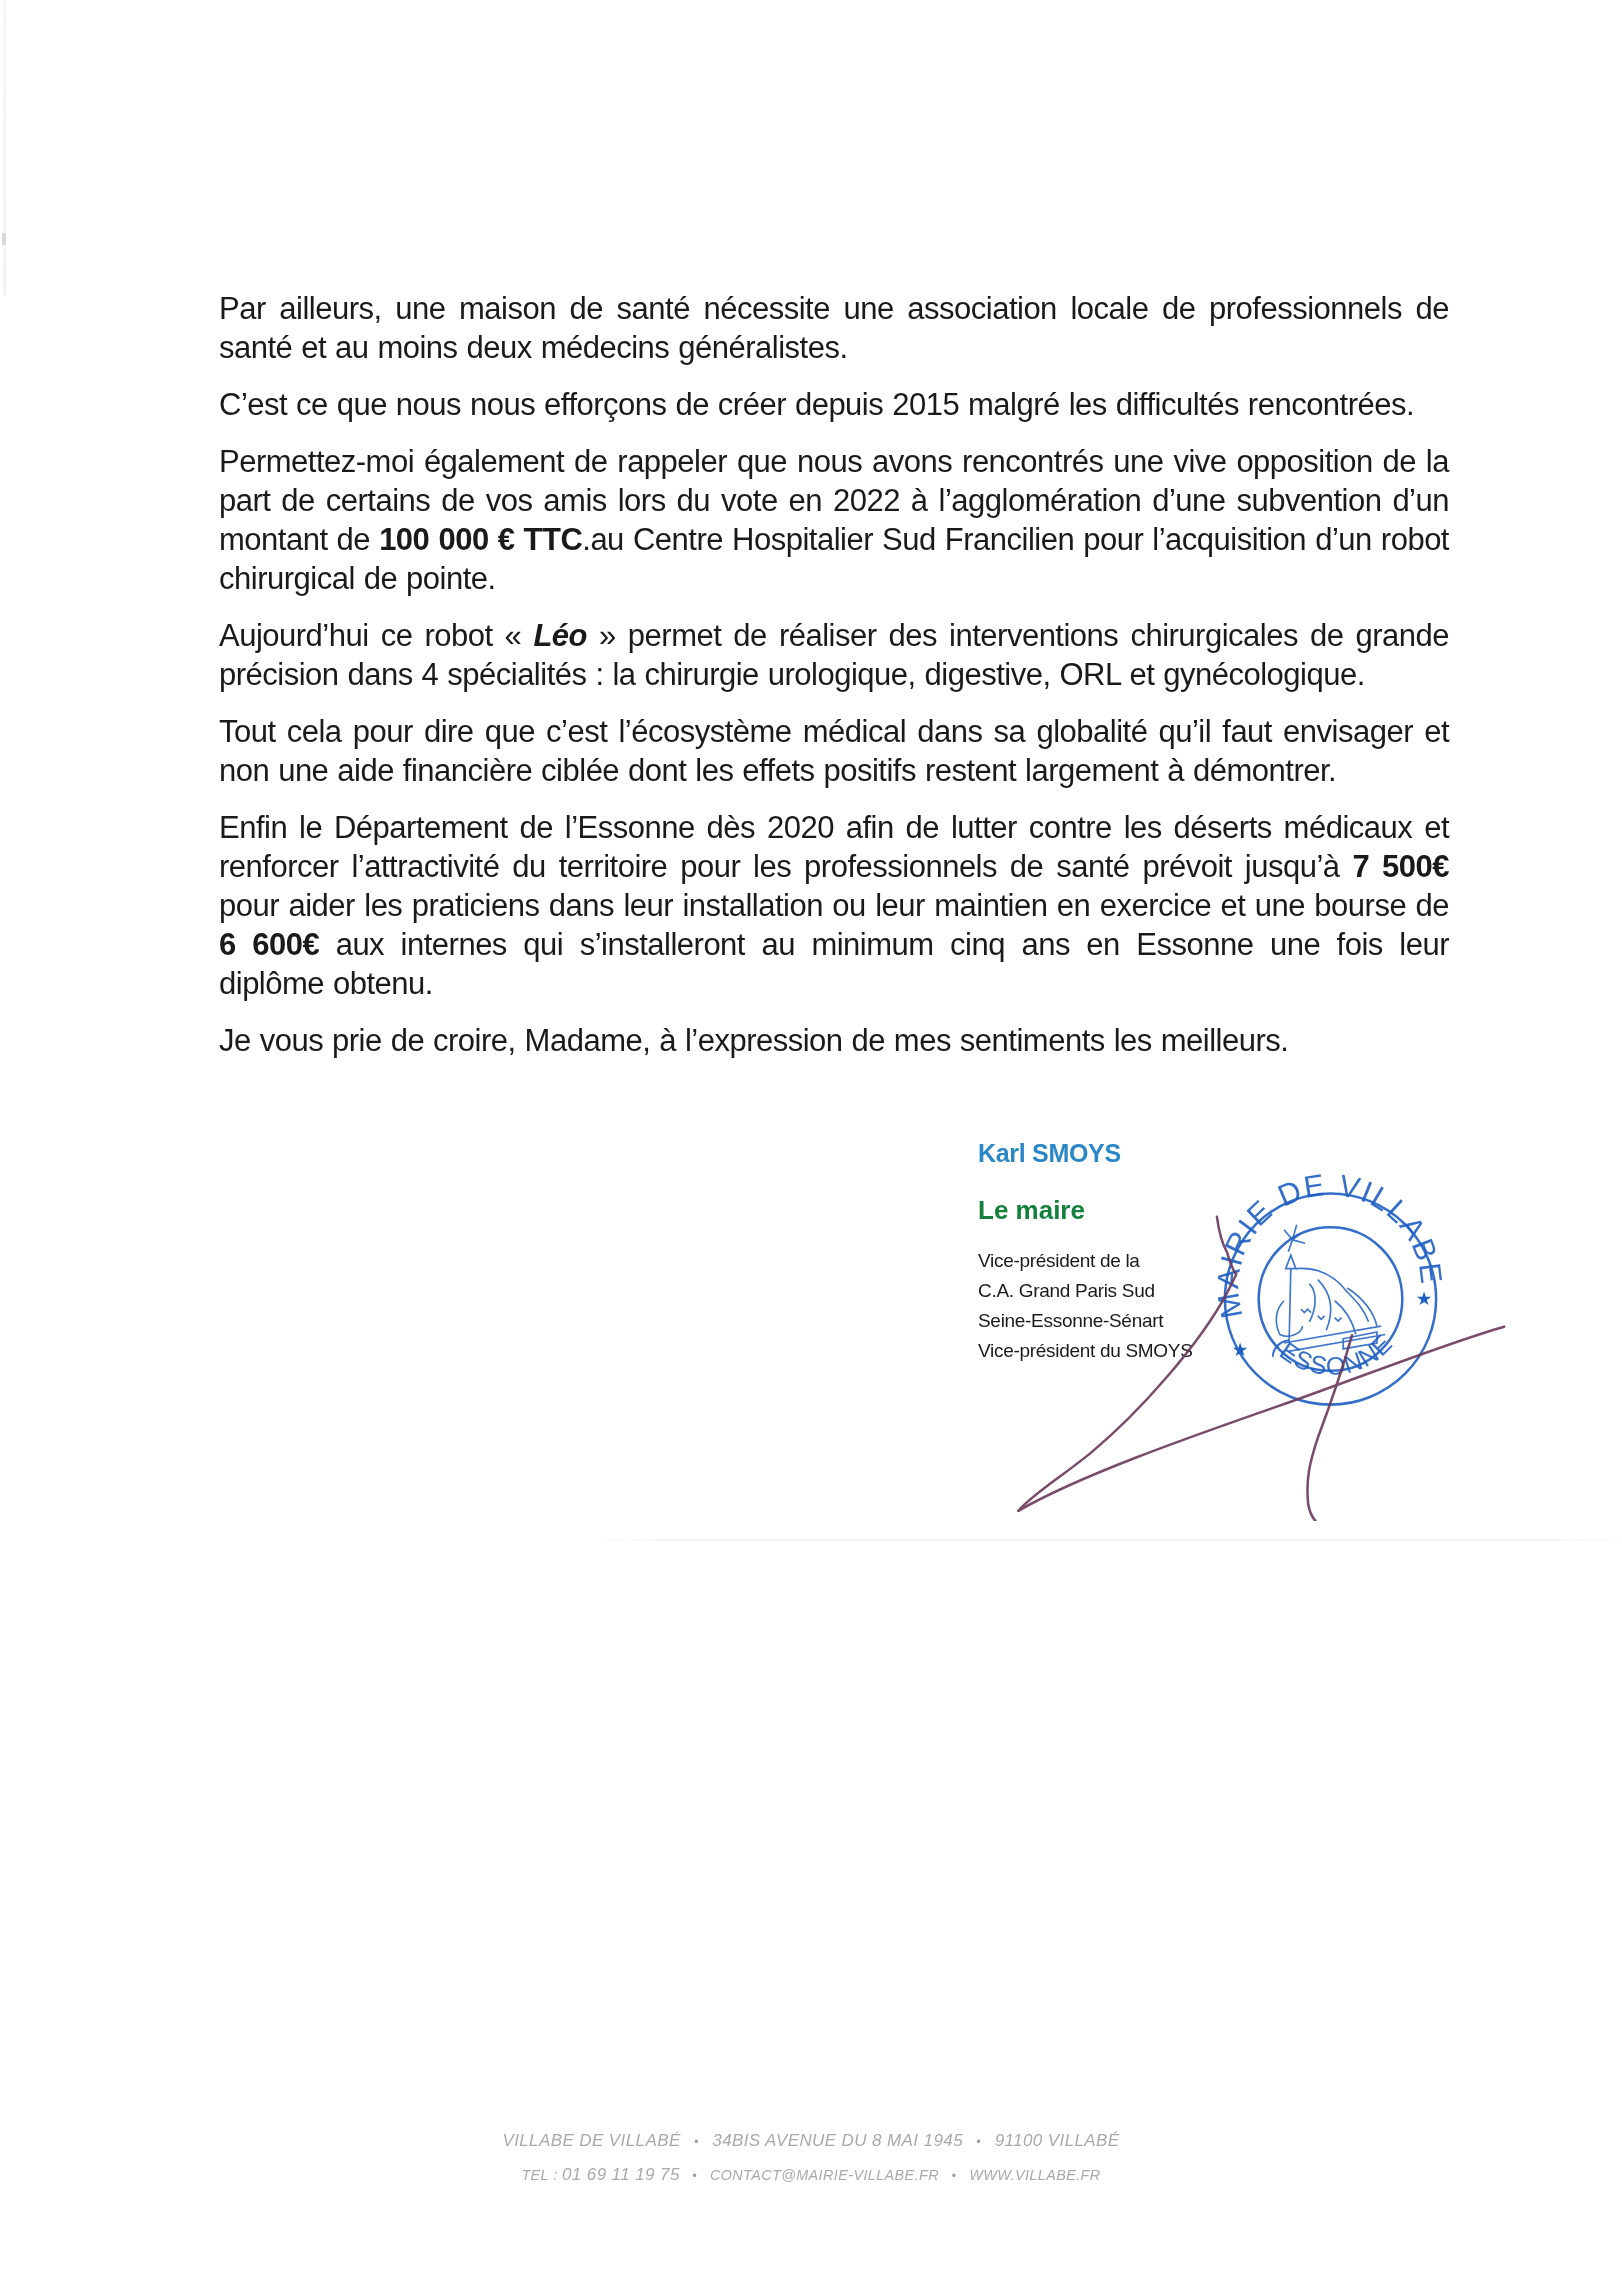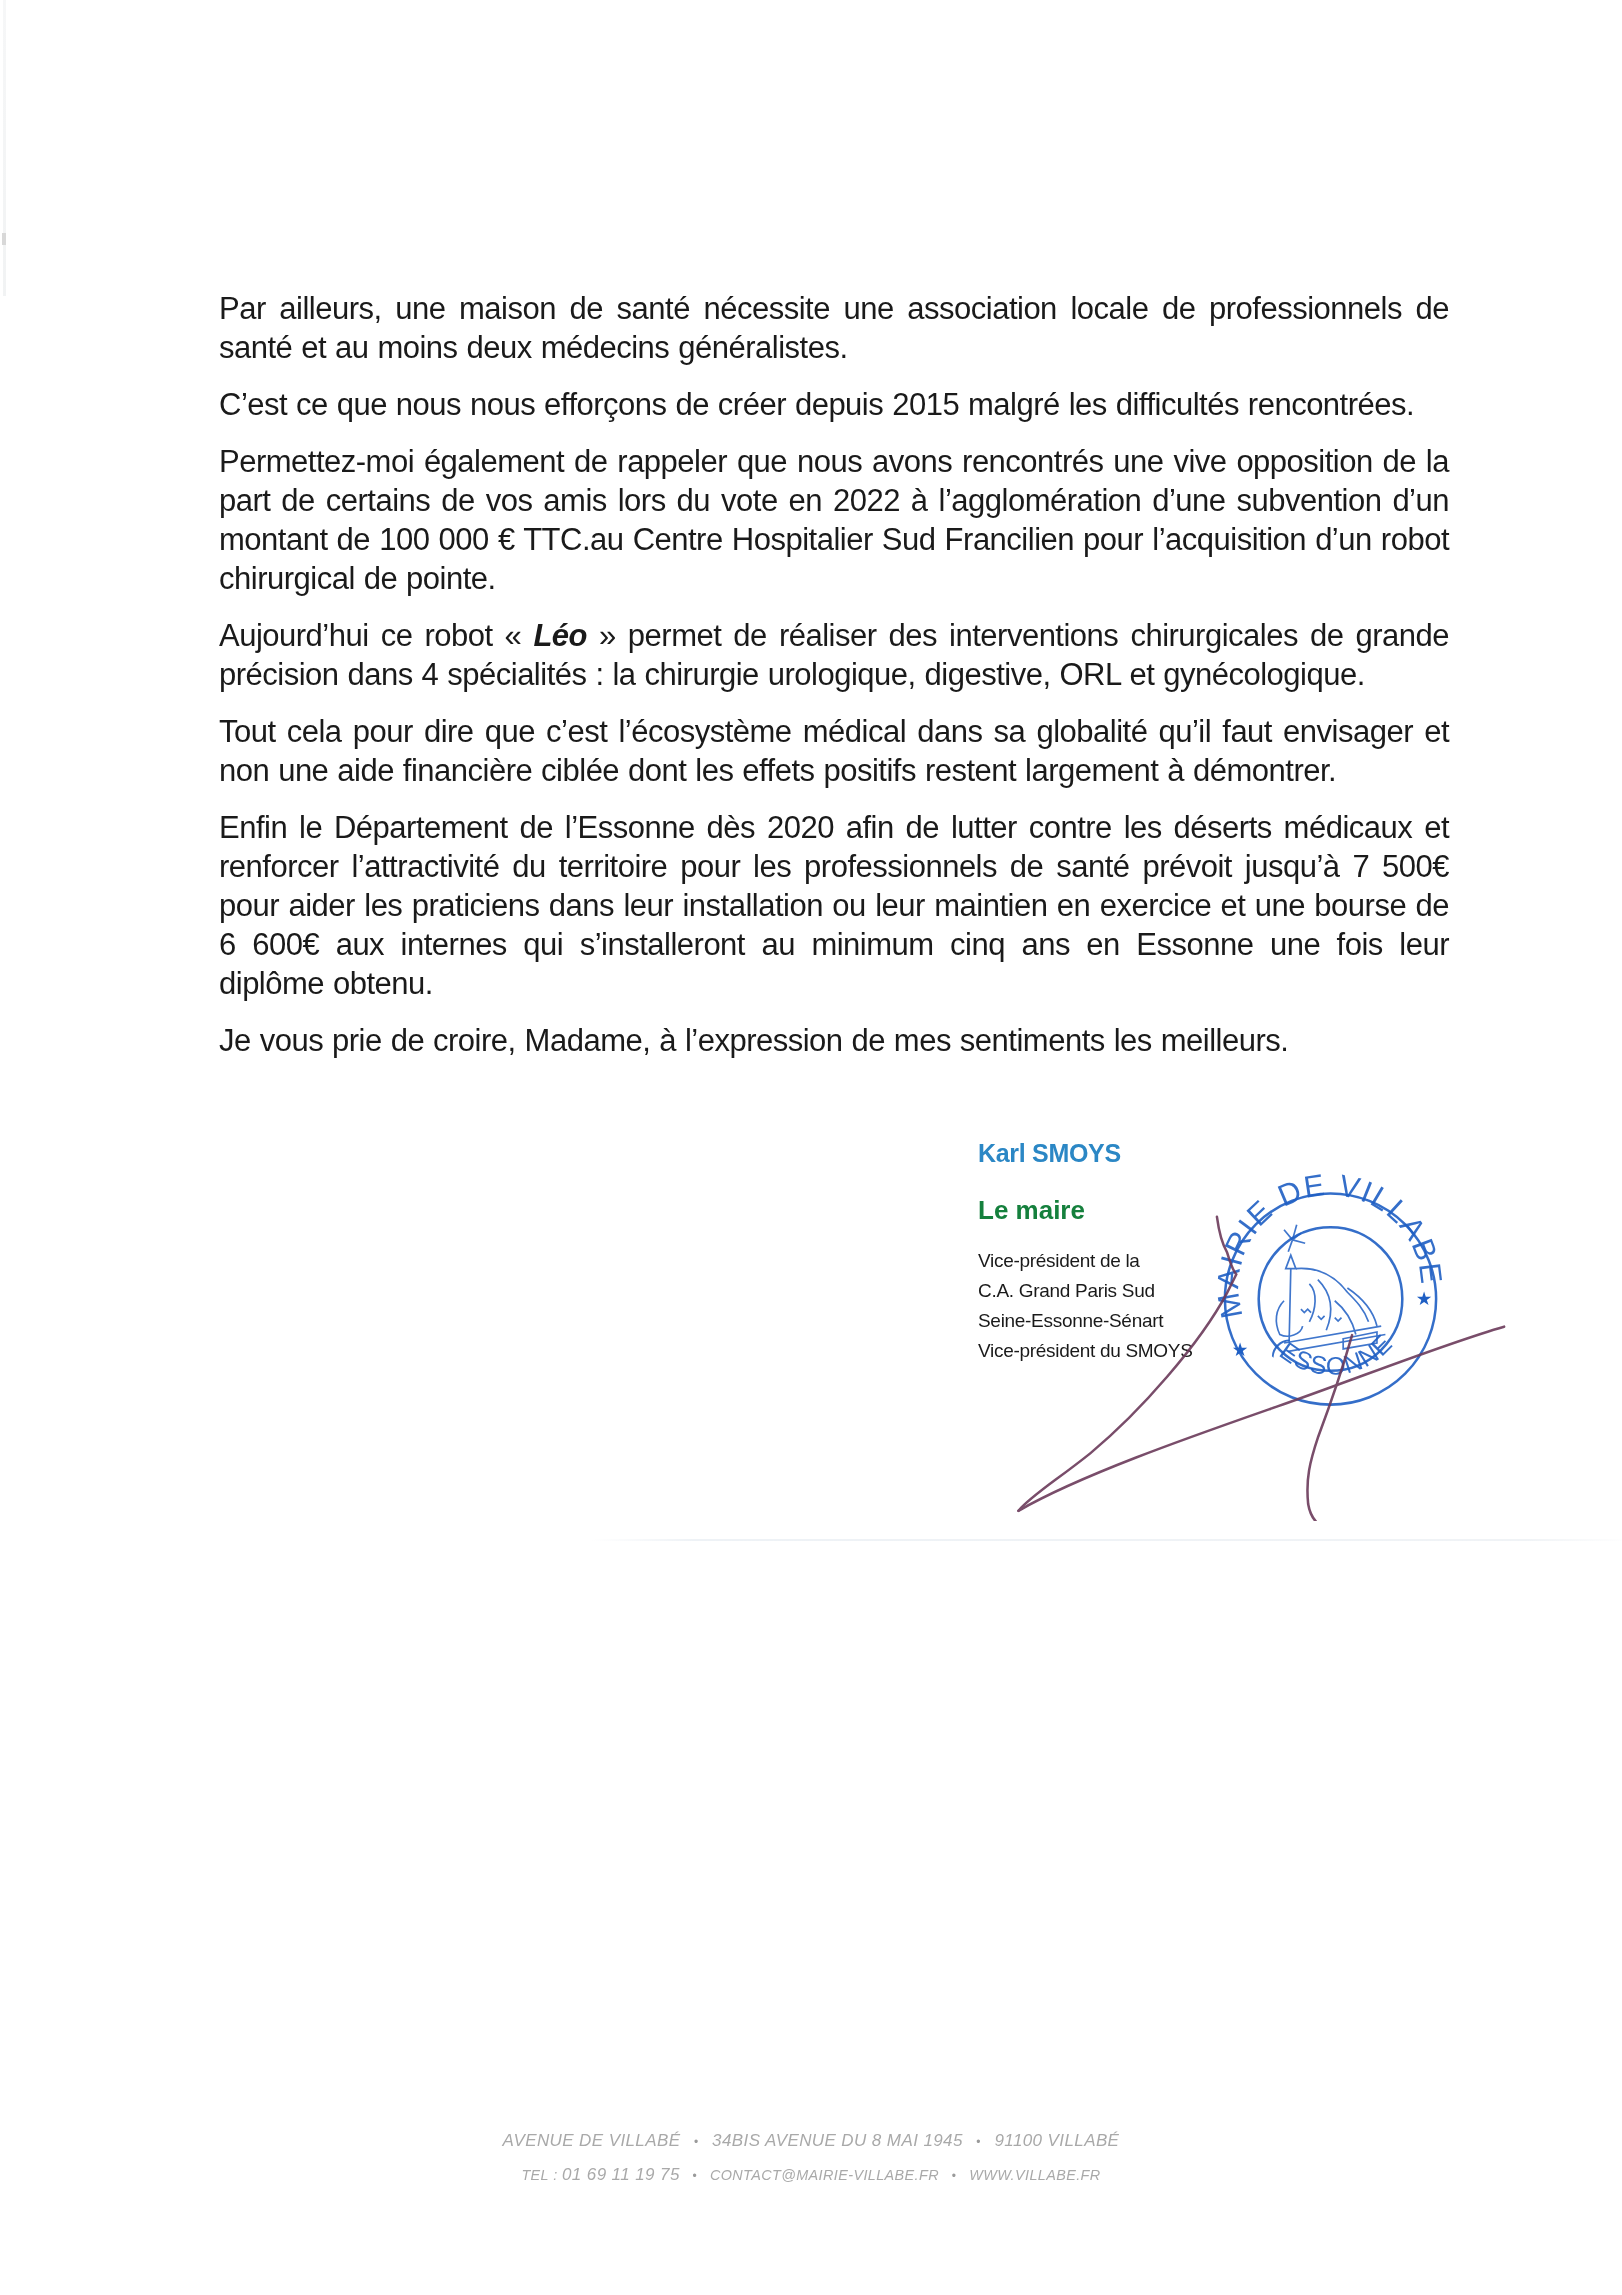--- a/index.html
+++ b/index.html
@@ -5,21 +5,21 @@
   html, body { margin: 0; padding: 0; background: #ffffff; }
   body { width: 1622px; height: 2295px; position: relative; overflow: hidden;
          font-family: "Liberation Sans", sans-serif; color: #1a1a1a; }
   .scan-edge { position: absolute; left: 2.5px; top: 0; width: 3.4px; height: 296px;
                background: linear-gradient(#f4f5f6, #eef0f1); opacity: .8; }
   .scan-mark { position: absolute; left: 1.7px; top: 233px; width: 4.2px; height: 12px; background: #d8d8d8; }
   .body-text { position: absolute; left: 219px; top: 289px; width: 1230px;
                font-size: 31px; line-height: 39px; letter-spacing: -0.5px; word-spacing: 0.8px; }
   .para { margin: 0 0 18px 0; text-align: justify; }
   .para.last { text-align: left; }
-  .para b, .para strong { font-weight: normal; }
+  .para b, .para strong { font-weight: bold; }
   .para i { font-style: italic; font-weight: bold; }
   .sig { position: absolute; left: 978px; top: 1136px; width: 355px; }
   .sig-name { color: #2b87c5; font-weight: bold; font-size: 25px; line-height: 34px; letter-spacing: -0.3px; }
   .sig-role { color: #15803d; font-weight: bold; font-size: 26px; line-height: 34px; margin-top: 23px; }
   .sig-lines { margin-top: 19.4px; font-size: 19px; line-height: 30px; color: #1a1a1a; letter-spacing: -0.3px; }
   .stamp { position: absolute; left: 1208px; top: 1174px; width: 245px; height: 245px; }
   .signature { position: absolute; left: 972px; top: 1183px; width: 549px; height: 338px; pointer-events: none; }
   .scan-line { position: absolute; left: 591px; top: 1539px; width: 1039px; height: 1.7px;
                background: linear-gradient(90deg, rgba(235,240,245,0), #eef2f6 10%, #f0f3f6 90%, rgba(240,243,246,0)); }
   .footer { position: absolute; left: 0; width: 1622px; text-align: center; color: #a9a9a9;
@@ -90,21 +90,21 @@
   <g fill="none" stroke="#6b3a5a" stroke-width="3" stroke-linecap="round" stroke-linejoin="round" opacity="0.9">
     <path d="M 290 40 C 292 55 295 70 302 82 C 305 92 310 105 313 108 L 302 130 C 270 190 200 270 140 320 C 100 352 70 370 55 388"></path>
     <path d="M 55 388 C 130 345 260 300 360 265 C 460 230 560 190 630 170"></path>
     <path d="M 450 180 C 440 215 425 260 410 300 C 400 330 395 350 398 380 C 400 392 405 400 412 405"></path>
   </g>
 </svg>
 
 <div class="scan-line"></div>
 
 <div class="footer footer-1">
-  <span>AVENUE DE VILLABÉ</span>
+  <span>VILLABE DE VILLABÉ</span>
   <span class="sep">•</span>
   <span>34BIS AVENUE DU 8 MAI 1945</span>
   <span class="sep">•</span>
   <span>91100 VILLABÉ</span>
 </div>
 <div class="footer footer-2">
   <span>TEL :</span>
   <span class="tel">01 69 11 19 75</span>
   <span class="sep">•</span>
   <span>CONTACT@MAIRIE-VILLABE.FR</span>

